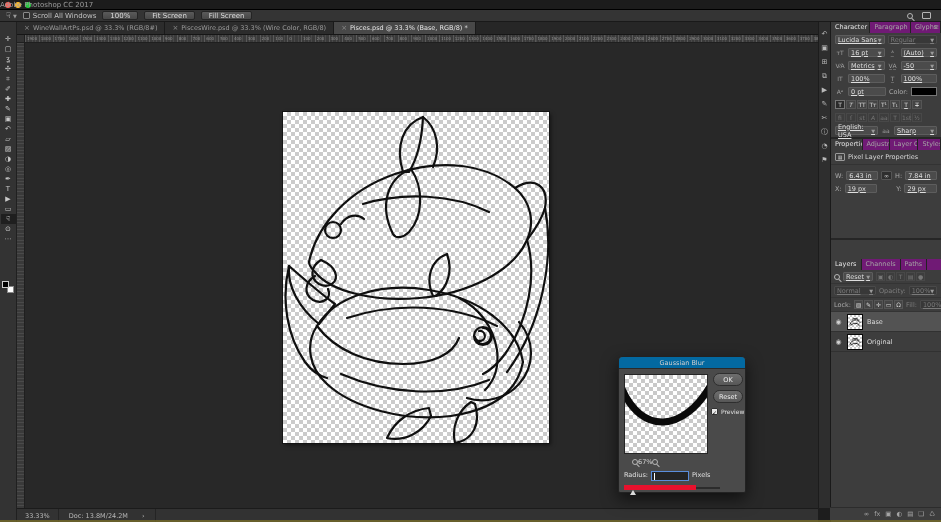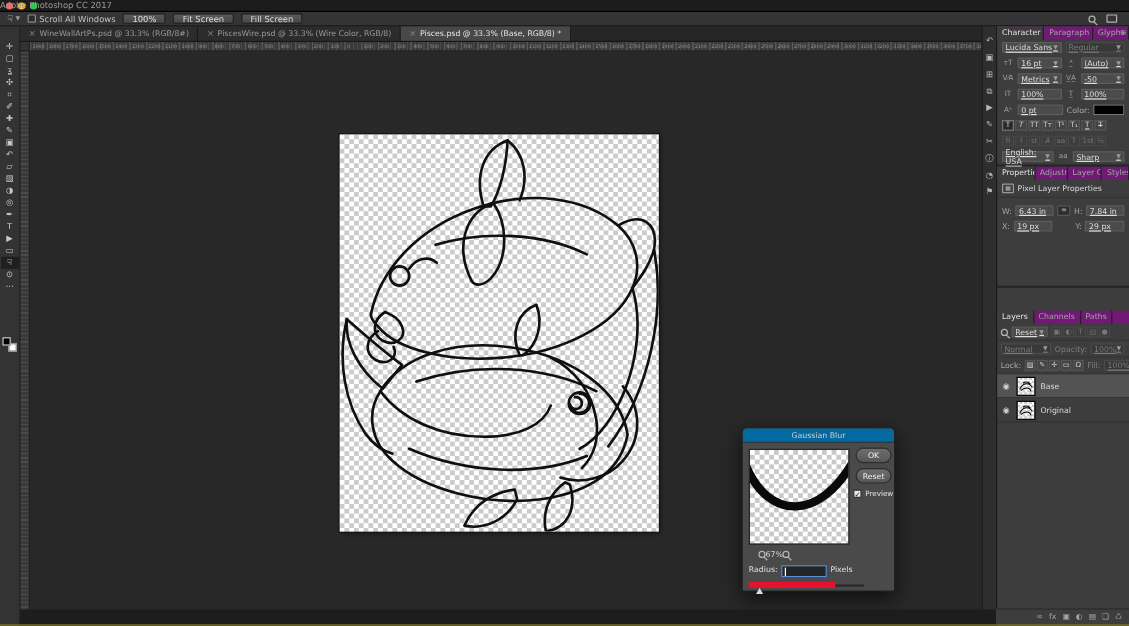--- a/index.html
+++ b/index.html
@@ -535,20 +535,27 @@
 
   <span>∞</span>
       <span>fx</span>
       <span>▣</span>
       <span>◐</span>
       <span>▤</span>
       <span>❑</span>
       <span>♺</span>
     </div>
 
+  <div class="statusbar">
+    <span class="sb-zoom">33.33%</span>
+    <span class="sb-doc">
+      <span>Doc: 13.8M/24.2M</span>
+      <span>›</span>
+    </span>
+  </div>
   <div class="bottom-accent"></div>
 
   <div class="dialog">
     <div class="dlg-title">Gaussian Blur</div>
     <div class="dlg-preview">
       <svg viewBox="0 0 84 80" width="84" height="80" fill="none" stroke="#0a0a0a" stroke-width="7" stroke-linecap="round">
         <path d="M-3,14 C16,58 58,60 87,8"></path>
       </svg>
     </div>
     <div class="dlg-zoomrow">

